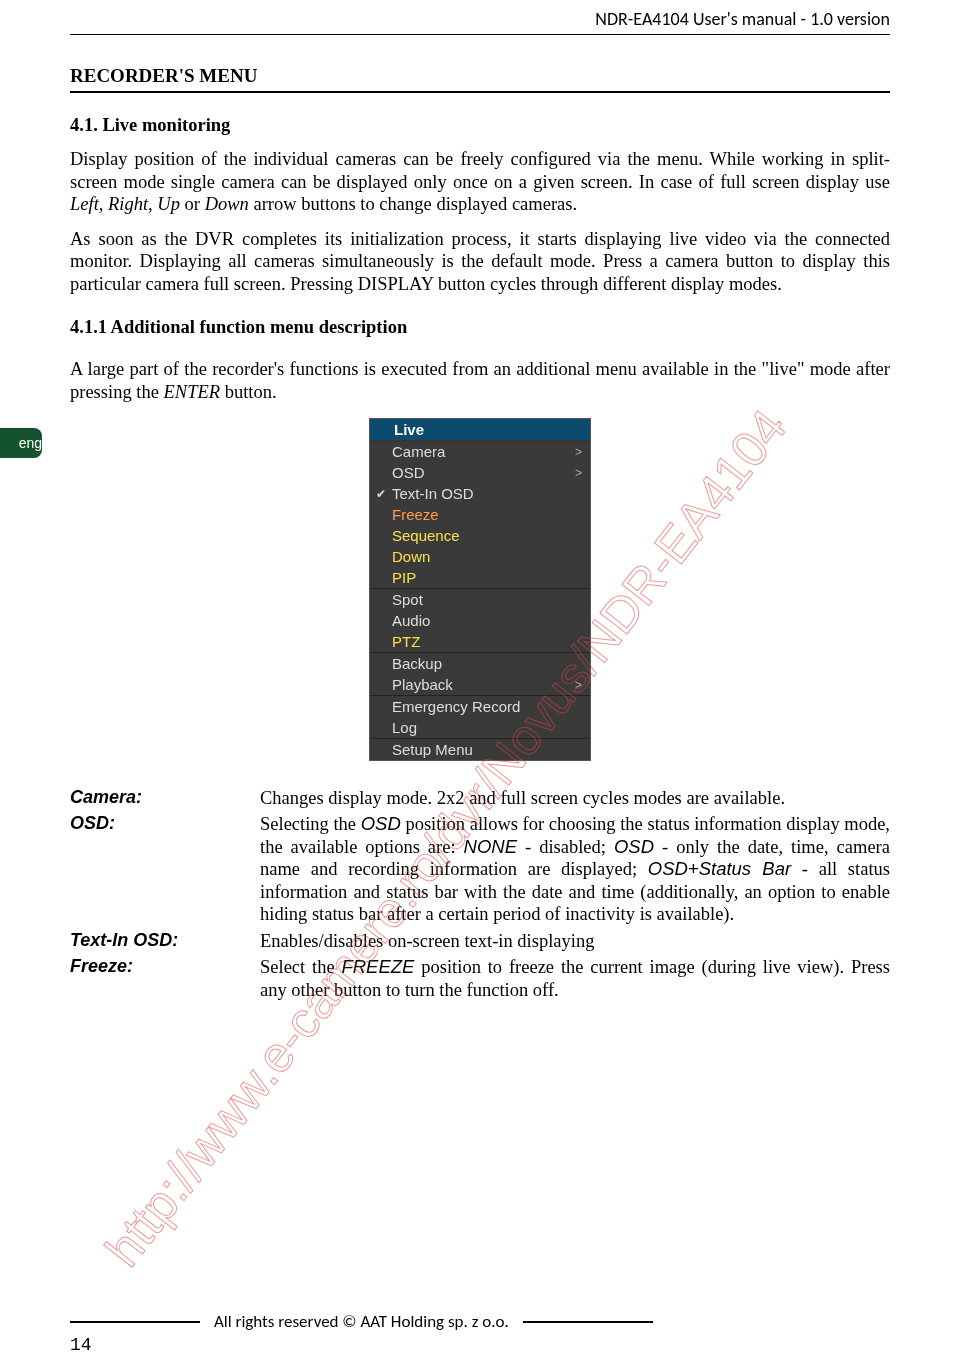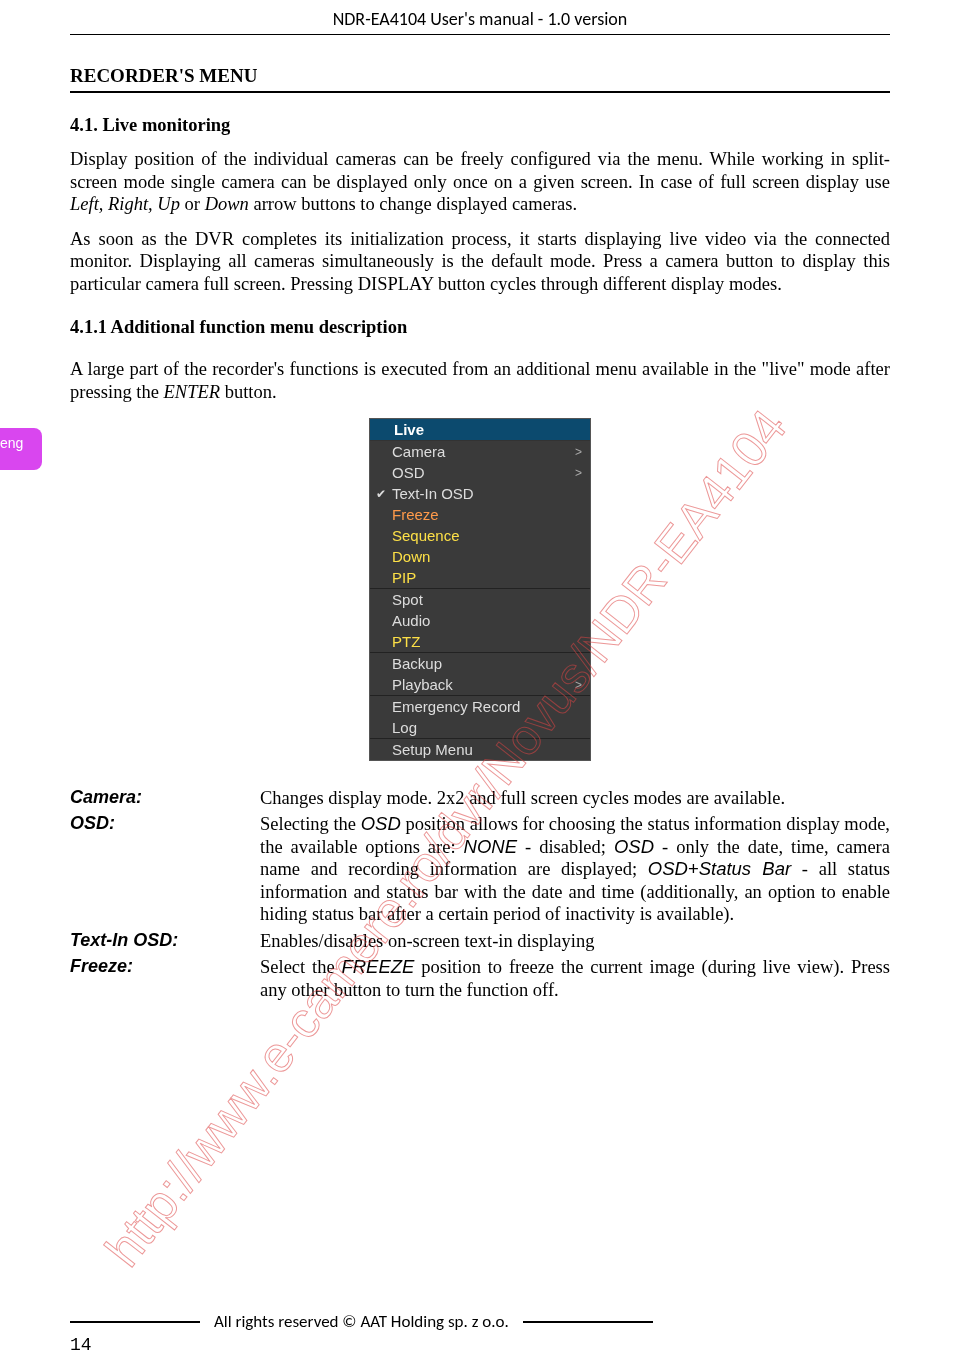--- a/index.html
+++ b/index.html
@@ -11,21 +11,21 @@
     color: #000;
     width: 960px;
   }
   .page {
     position: relative;
     width: 960px;
     min-height: 1371px;
     padding: 0 70px;
   }
   .header {
-    text-align: center;
+    text-align: right;
     font-family: "Calibri", Arial, sans-serif;
     font-size: 18px;
     padding: 8px 0 4px;
     border-bottom: 1px solid #000;
     margin-bottom: 30px;
   }
   .section-title {
     font-size: 19px;
     font-weight: bold;
     margin: 9px 0 2px 0;
@@ -42,26 +42,26 @@
     line-height: 1.22;
     text-align: justify;
     margin: 0 0 12px 0;
   }
   .italic { font-style: italic; }
   .lang-tab {
     position: absolute;
     left: 0;
     top: 428px;
     width: 42px;
-    height: 42px;
-    background: #d946ef;
+    height: 30px;
+    background: #14532d;
     color: #fff;
     font-family: Arial, sans-serif;
     font-size: 14px;
-    text-align: left;
+    text-align: right;
     line-height: 30px;
     border-top-right-radius: 8px;
     border-bottom-right-radius: 8px;
   }
   .menu-wrap { text-align: center; margin: 14px 0 26px; }
   .menu-box {
     display: inline-block;
     width: 222px;
     text-align: left;
     font-family: Arial, sans-serif;

